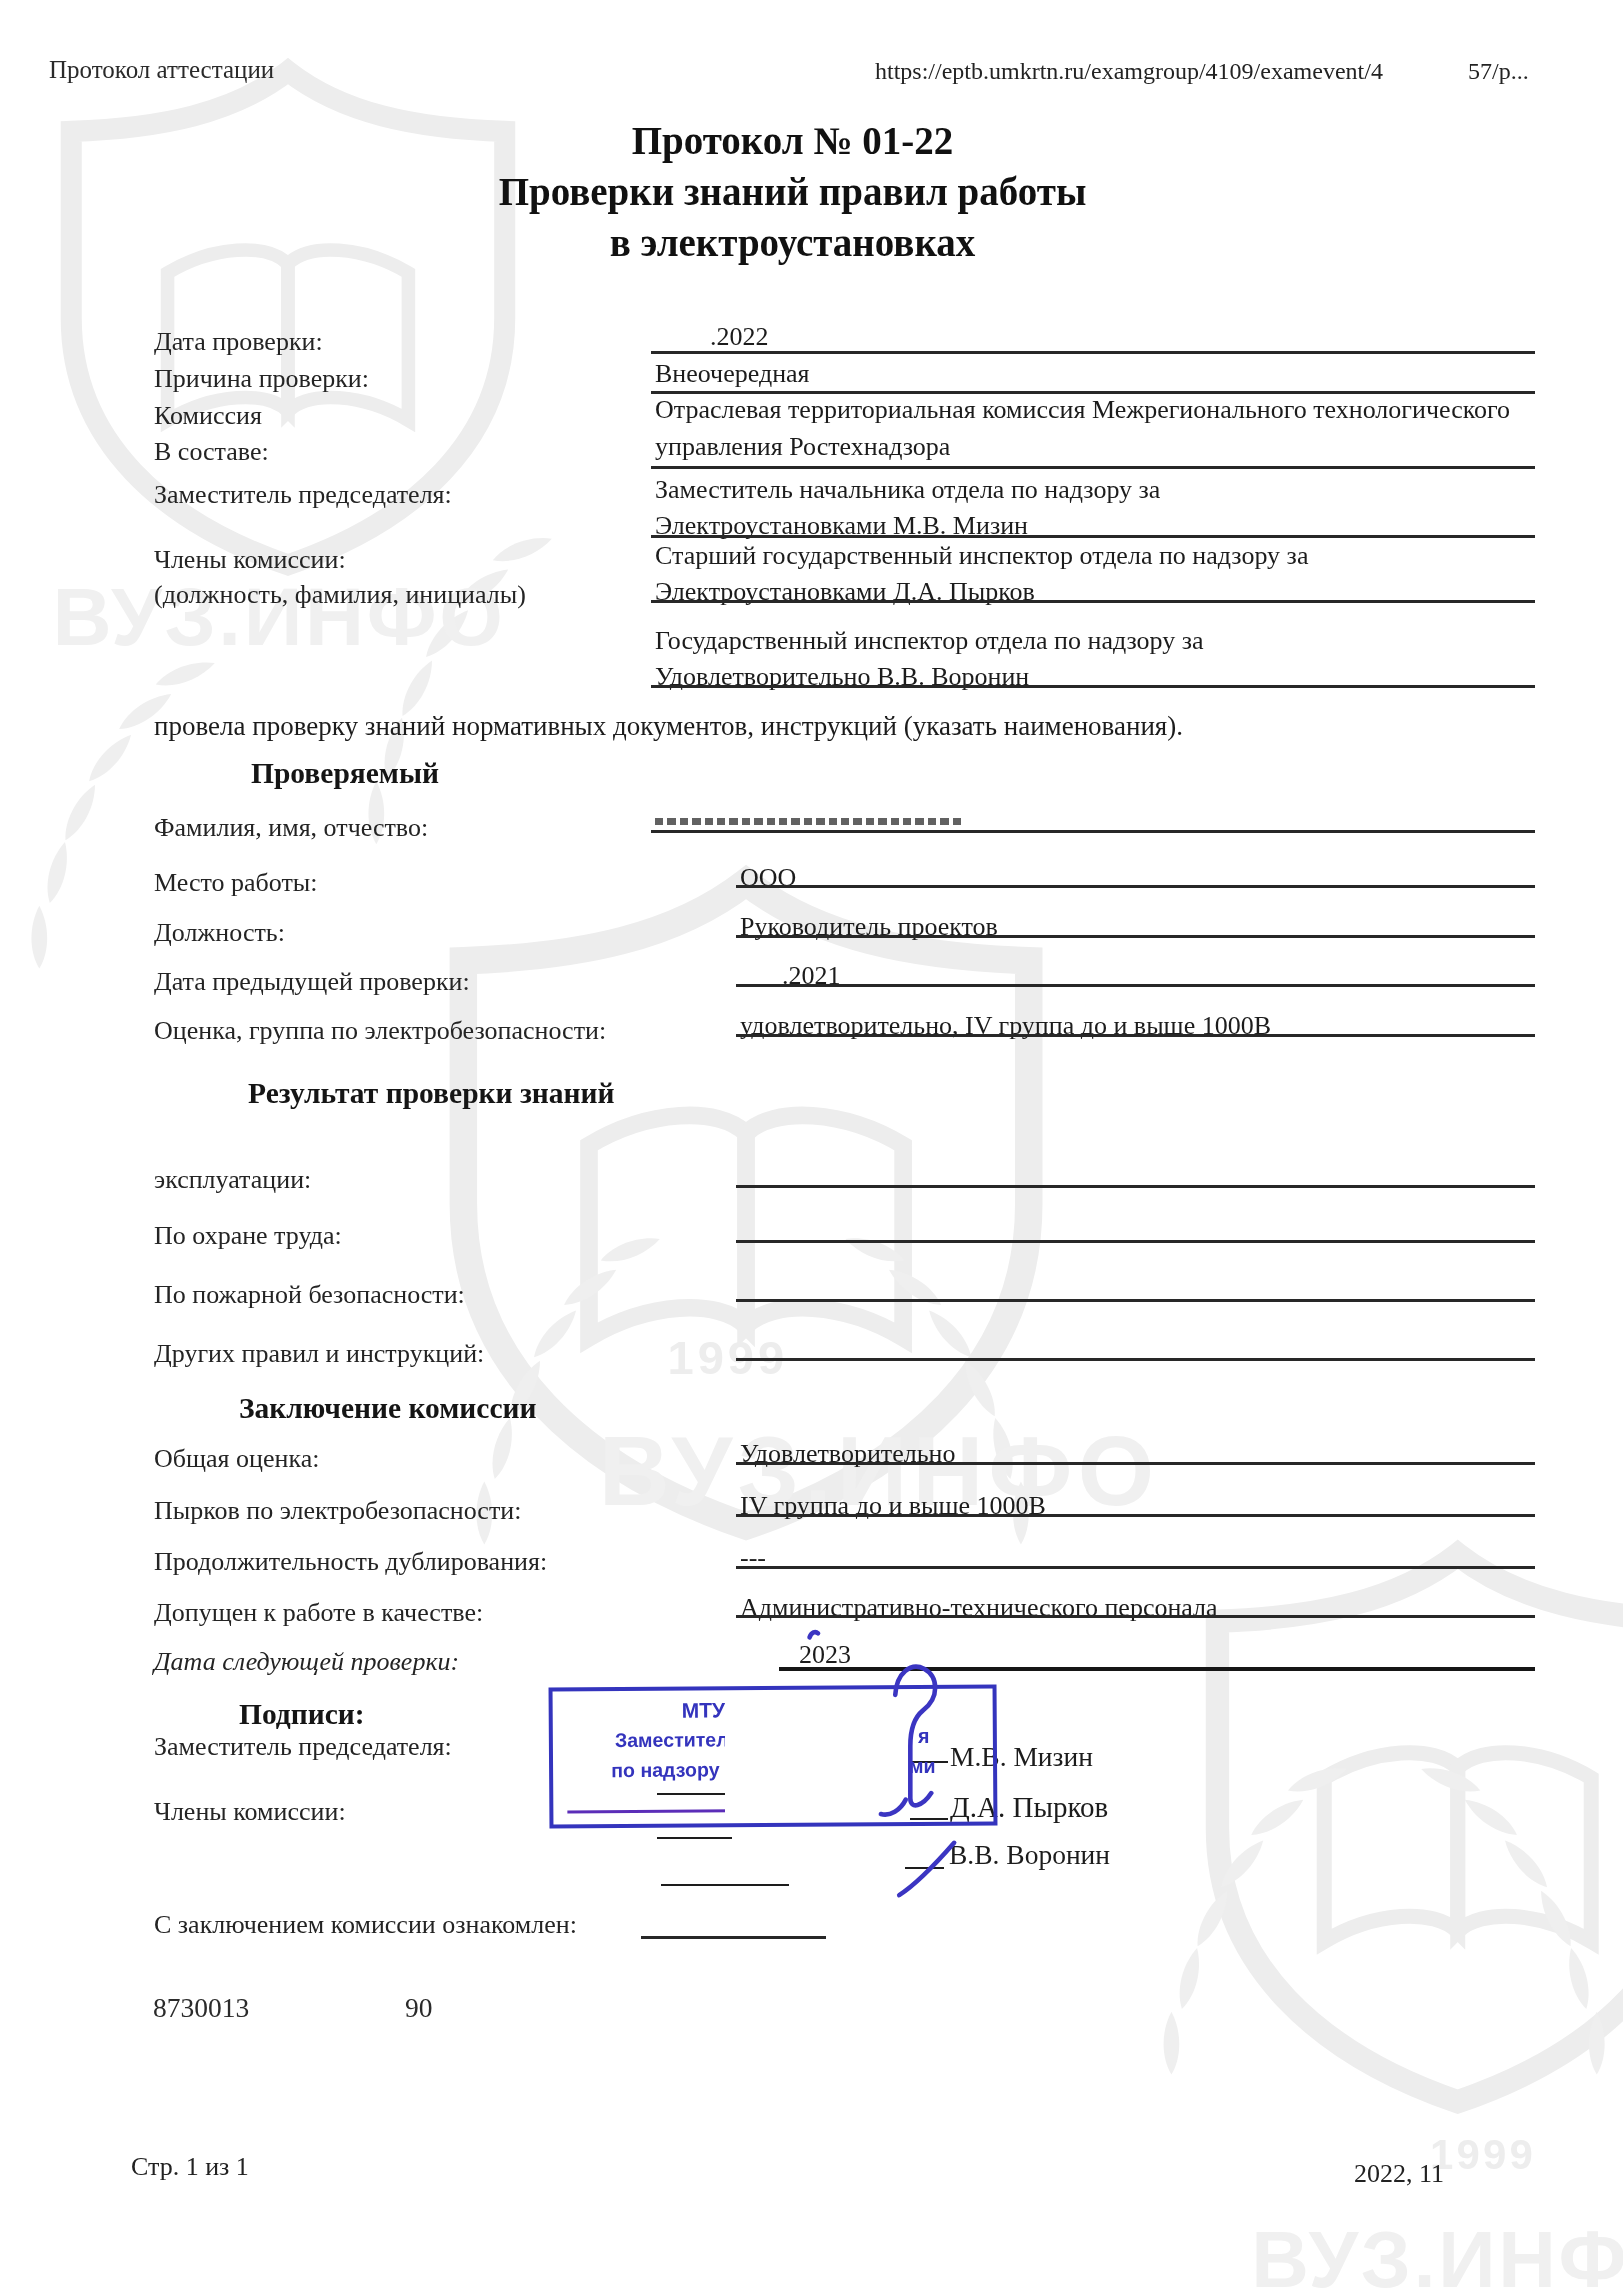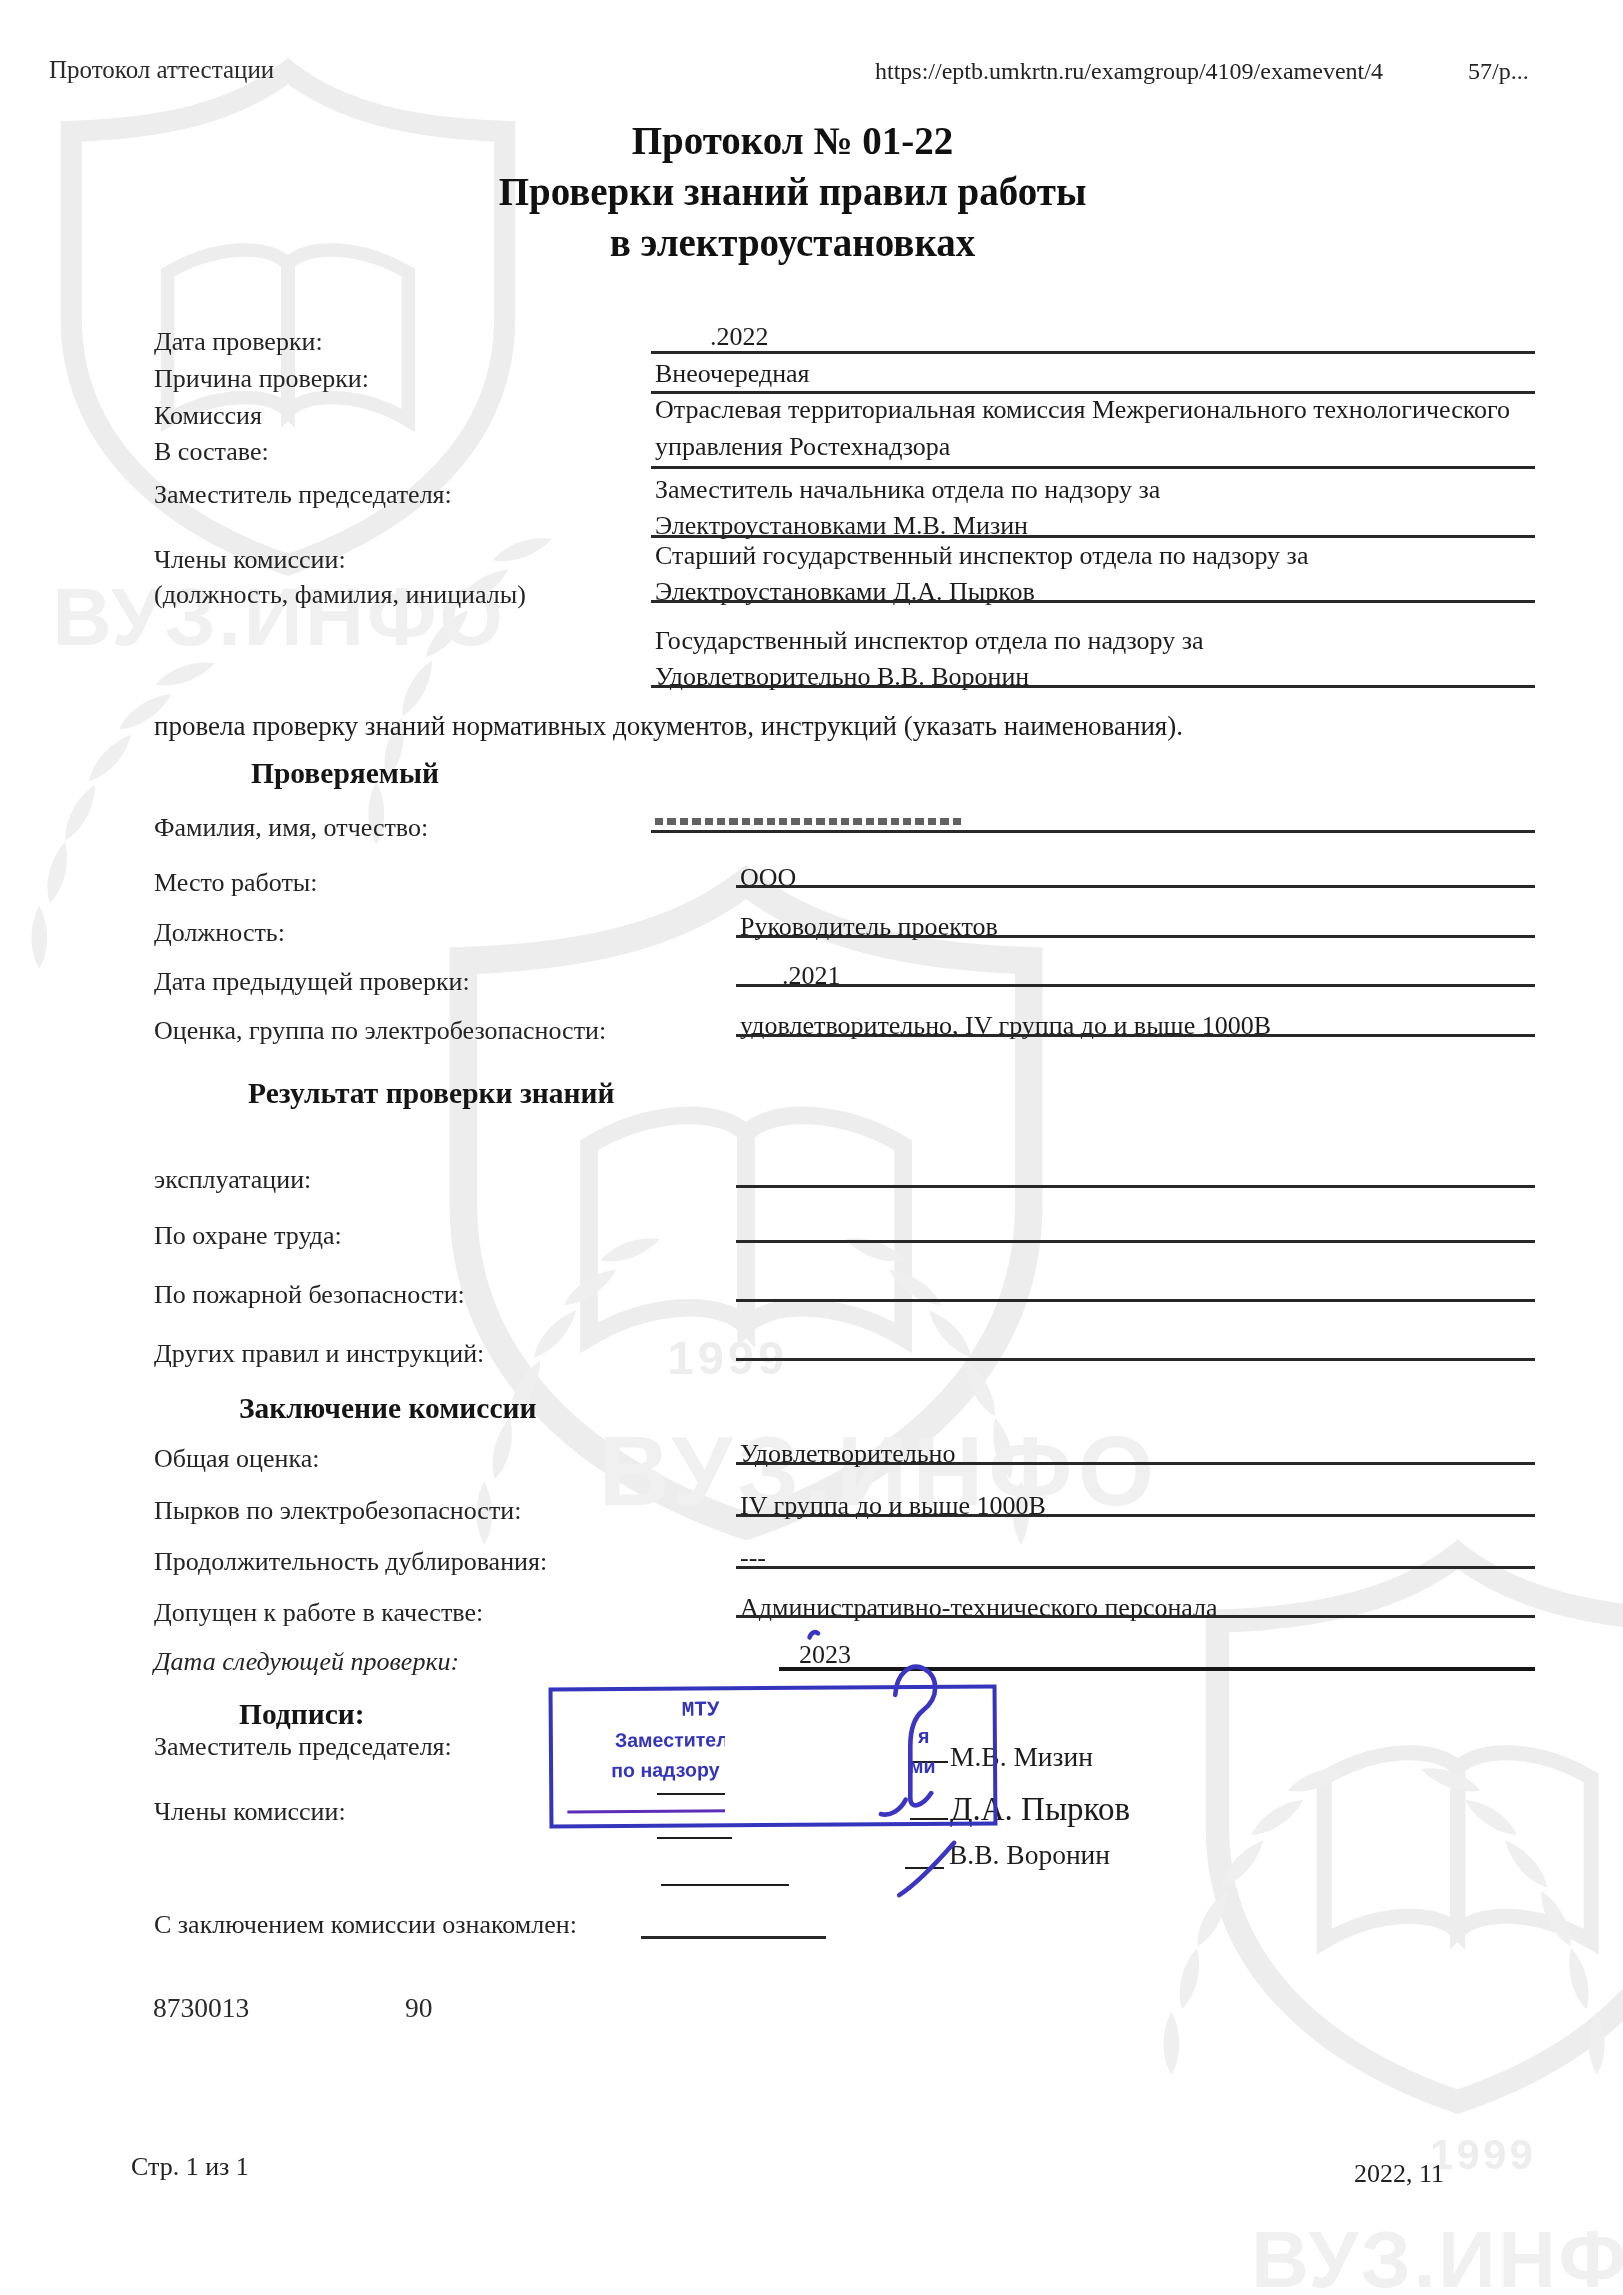--- a/index.html
+++ b/index.html
@@ -190,38 +190,38 @@
     <div class="abs hd" style="left:239px;top:1698px;">Подписи:</div>
 
     <div class="abs lbl" style="left:154px;top:1732px;">Заместитель председателя:</div>
     <div class="seg" style="left:657px;top:1793px;width:75px;"></div>
     <div class="seg" style="left:911px;top:1761px;width:37px;"></div>
     <div class="abs val" style="left:950px;top:1733px;font-size:27.5px;z-index:5;margin-top:8px;">М.В. Мизин</div>
 
     <div class="abs lbl" style="left:154px;top:1797px;">Члены комиссии:</div>
     <div class="seg" style="left:657px;top:1837px;width:75px;"></div>
     <div class="seg" style="left:910px;top:1818px;width:38px;"></div>
-    <div class="abs val" style="left:950px;top:1791px;font-size:33px;z-index:5;text-align:right;">Д.А. Пырков</div>
+    <div class="abs val" style="left:950px;top:1791px;font-size:29px;z-index:5;text-align:right;">Д.А. Пырков</div>
 
     <div class="seg" style="left:661px;top:1884px;width:128px;"></div>
     <div class="seg" style="left:905px;top:1867px;width:39px;"></div>
     <div class="abs val" style="left:949px;top:1839px;font-size:27.5px;z-index:5;text-align:right;">В.В. Воронин</div>
 
     <div class="abs lbl" style="left:154px;top:1910px;">С заключением комиссии ознакомлен:</div>
     <div class="ln" style="left:641px;top:1936px;width:185px;"></div>
 
     <div class="abs num" style="left:153px;top:1992px;">8730013</div>
     <div class="abs num" style="left:405px;top:1992px;">90</div>
 
     <div class="abs ftr" style="left:131px;top:2152px;">Стр. 1 из 1</div>
     <div class="abs ftr" style="left:1354px;top:2159px;">2022, 11</div>
   </div>
 
   <div class="stamp">
-    <div class="stx" style="left:129px;top:7.9px;font-size:21px;font-family:Liberation Mono, monospace;">МТУ</div>
+    <div class="stx" style="left:129px;top:7.9px;font-size:21px;">МТУ</div>
     <div class="stx" style="left:62px;top:38px;">Заместител</div>
     <div class="stx" style="left:58px;top:68px;">по надзору з</div>
     <div class="purple-line"></div>
   </div>
   <div class="redaction-block"></div>
   <div class="stamp-frag" style="left:918px;top:1725px;">я</div>
   <div class="stamp-frag" style="left:909px;top:1755px;">ми</div>
 
   <svg class="pen" width="1623" height="2295" viewBox="0 0 2480 3507" aria-hidden="true">
     <g fill="none" stroke="#3b35c2" stroke-width="7" stroke-linecap="round">

